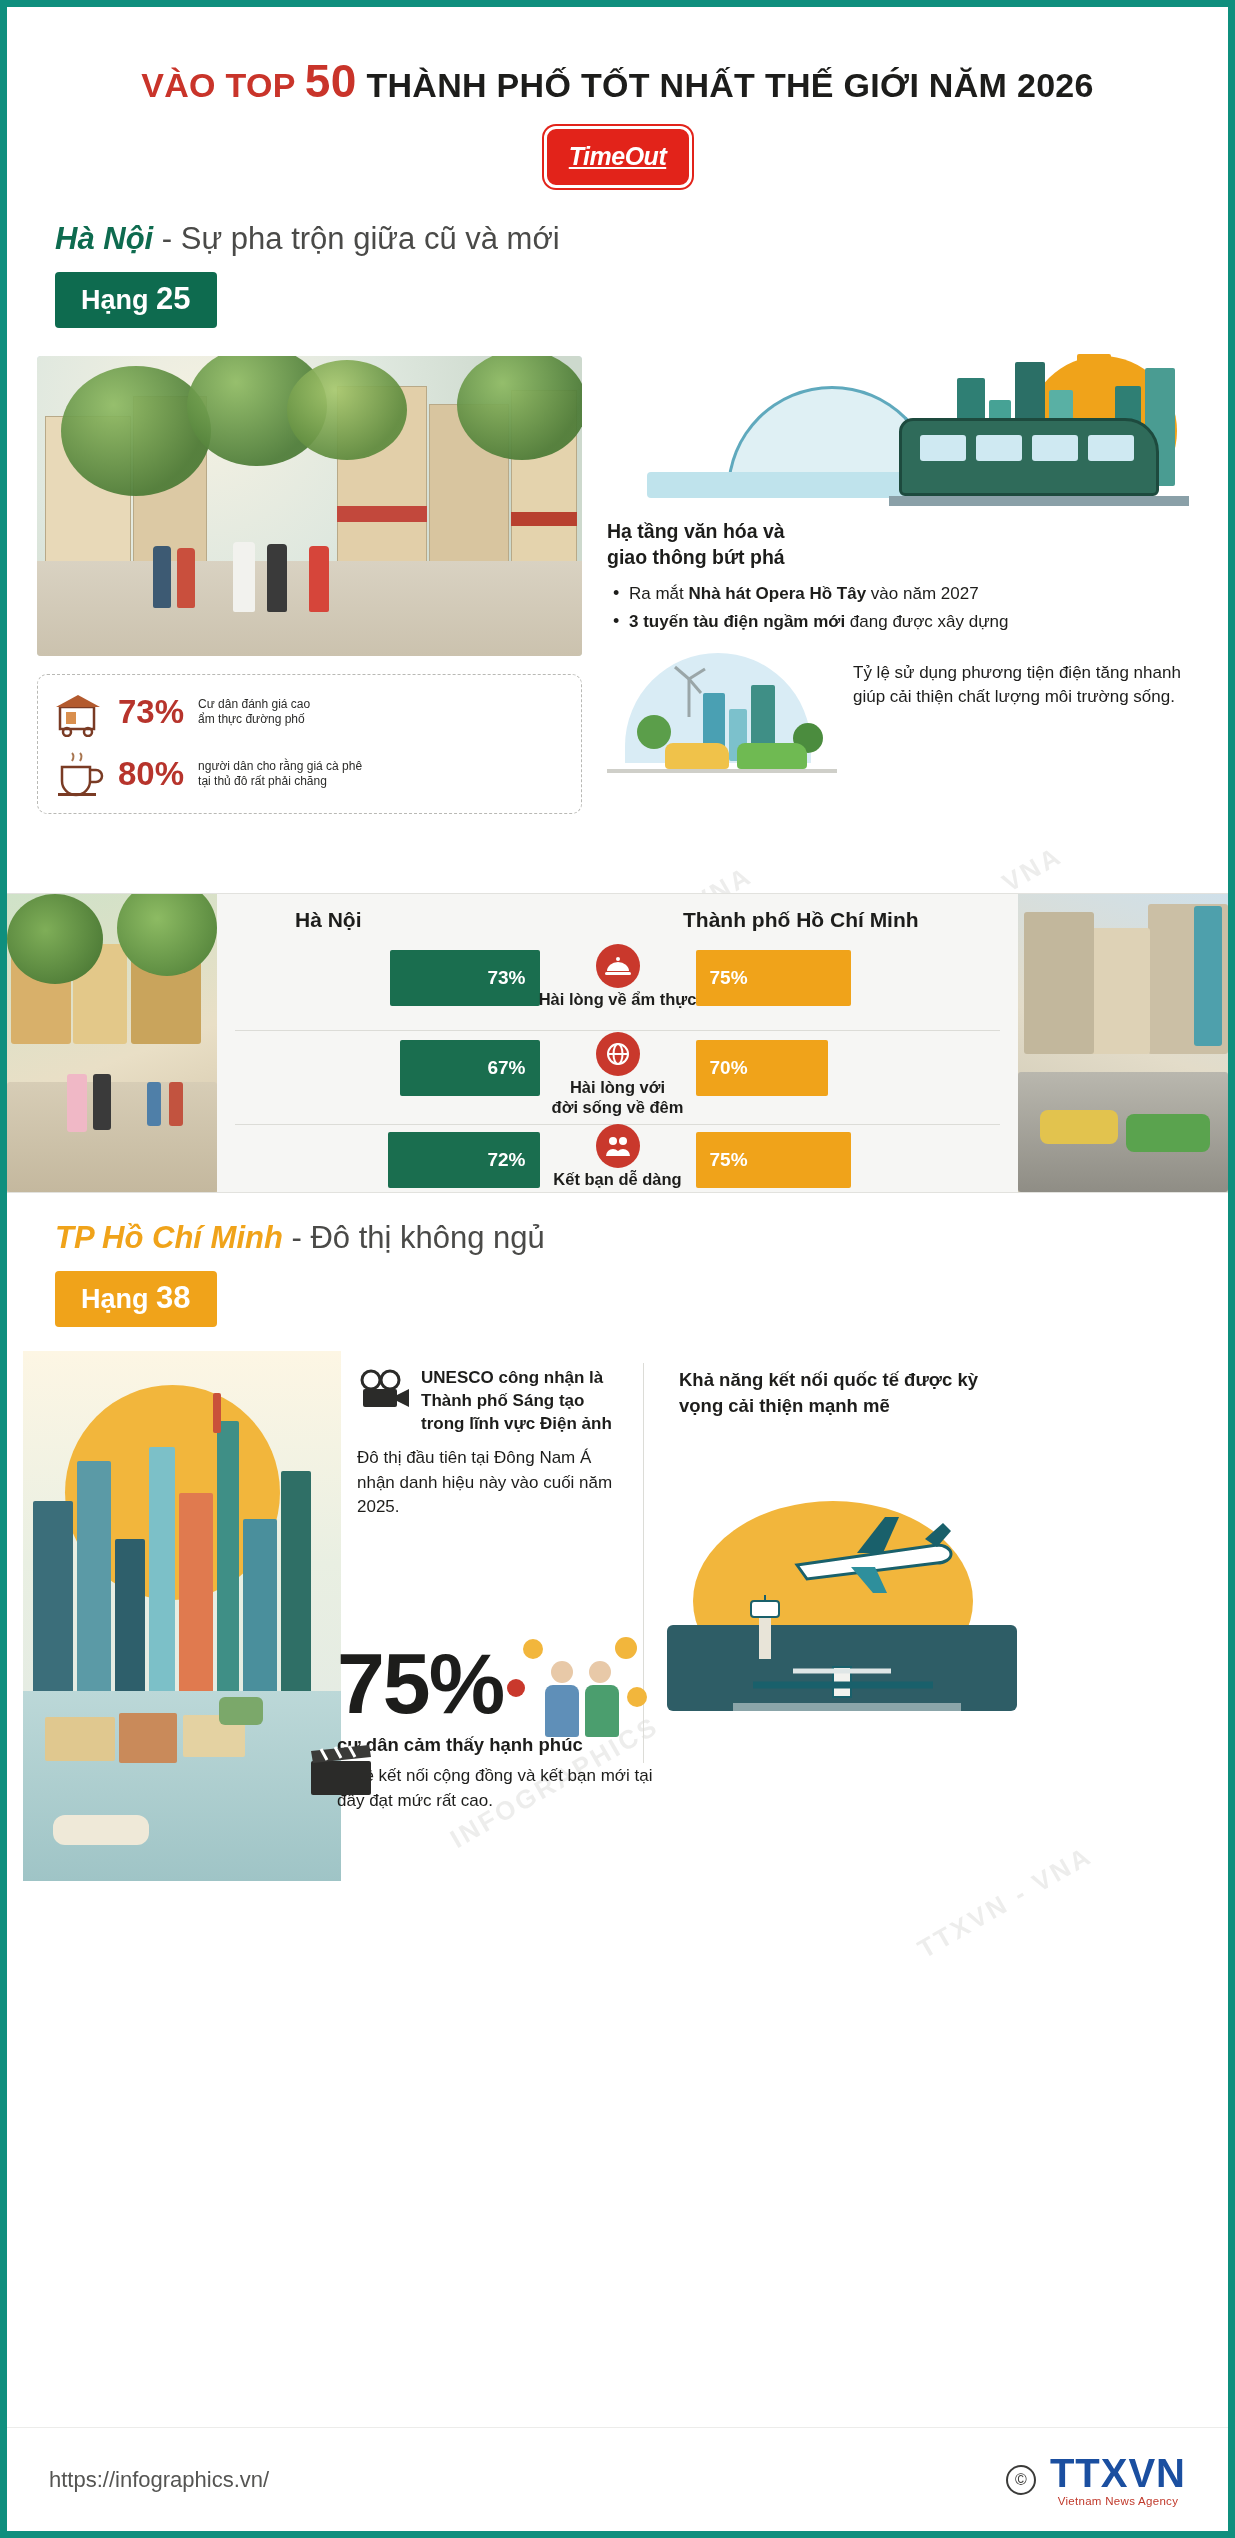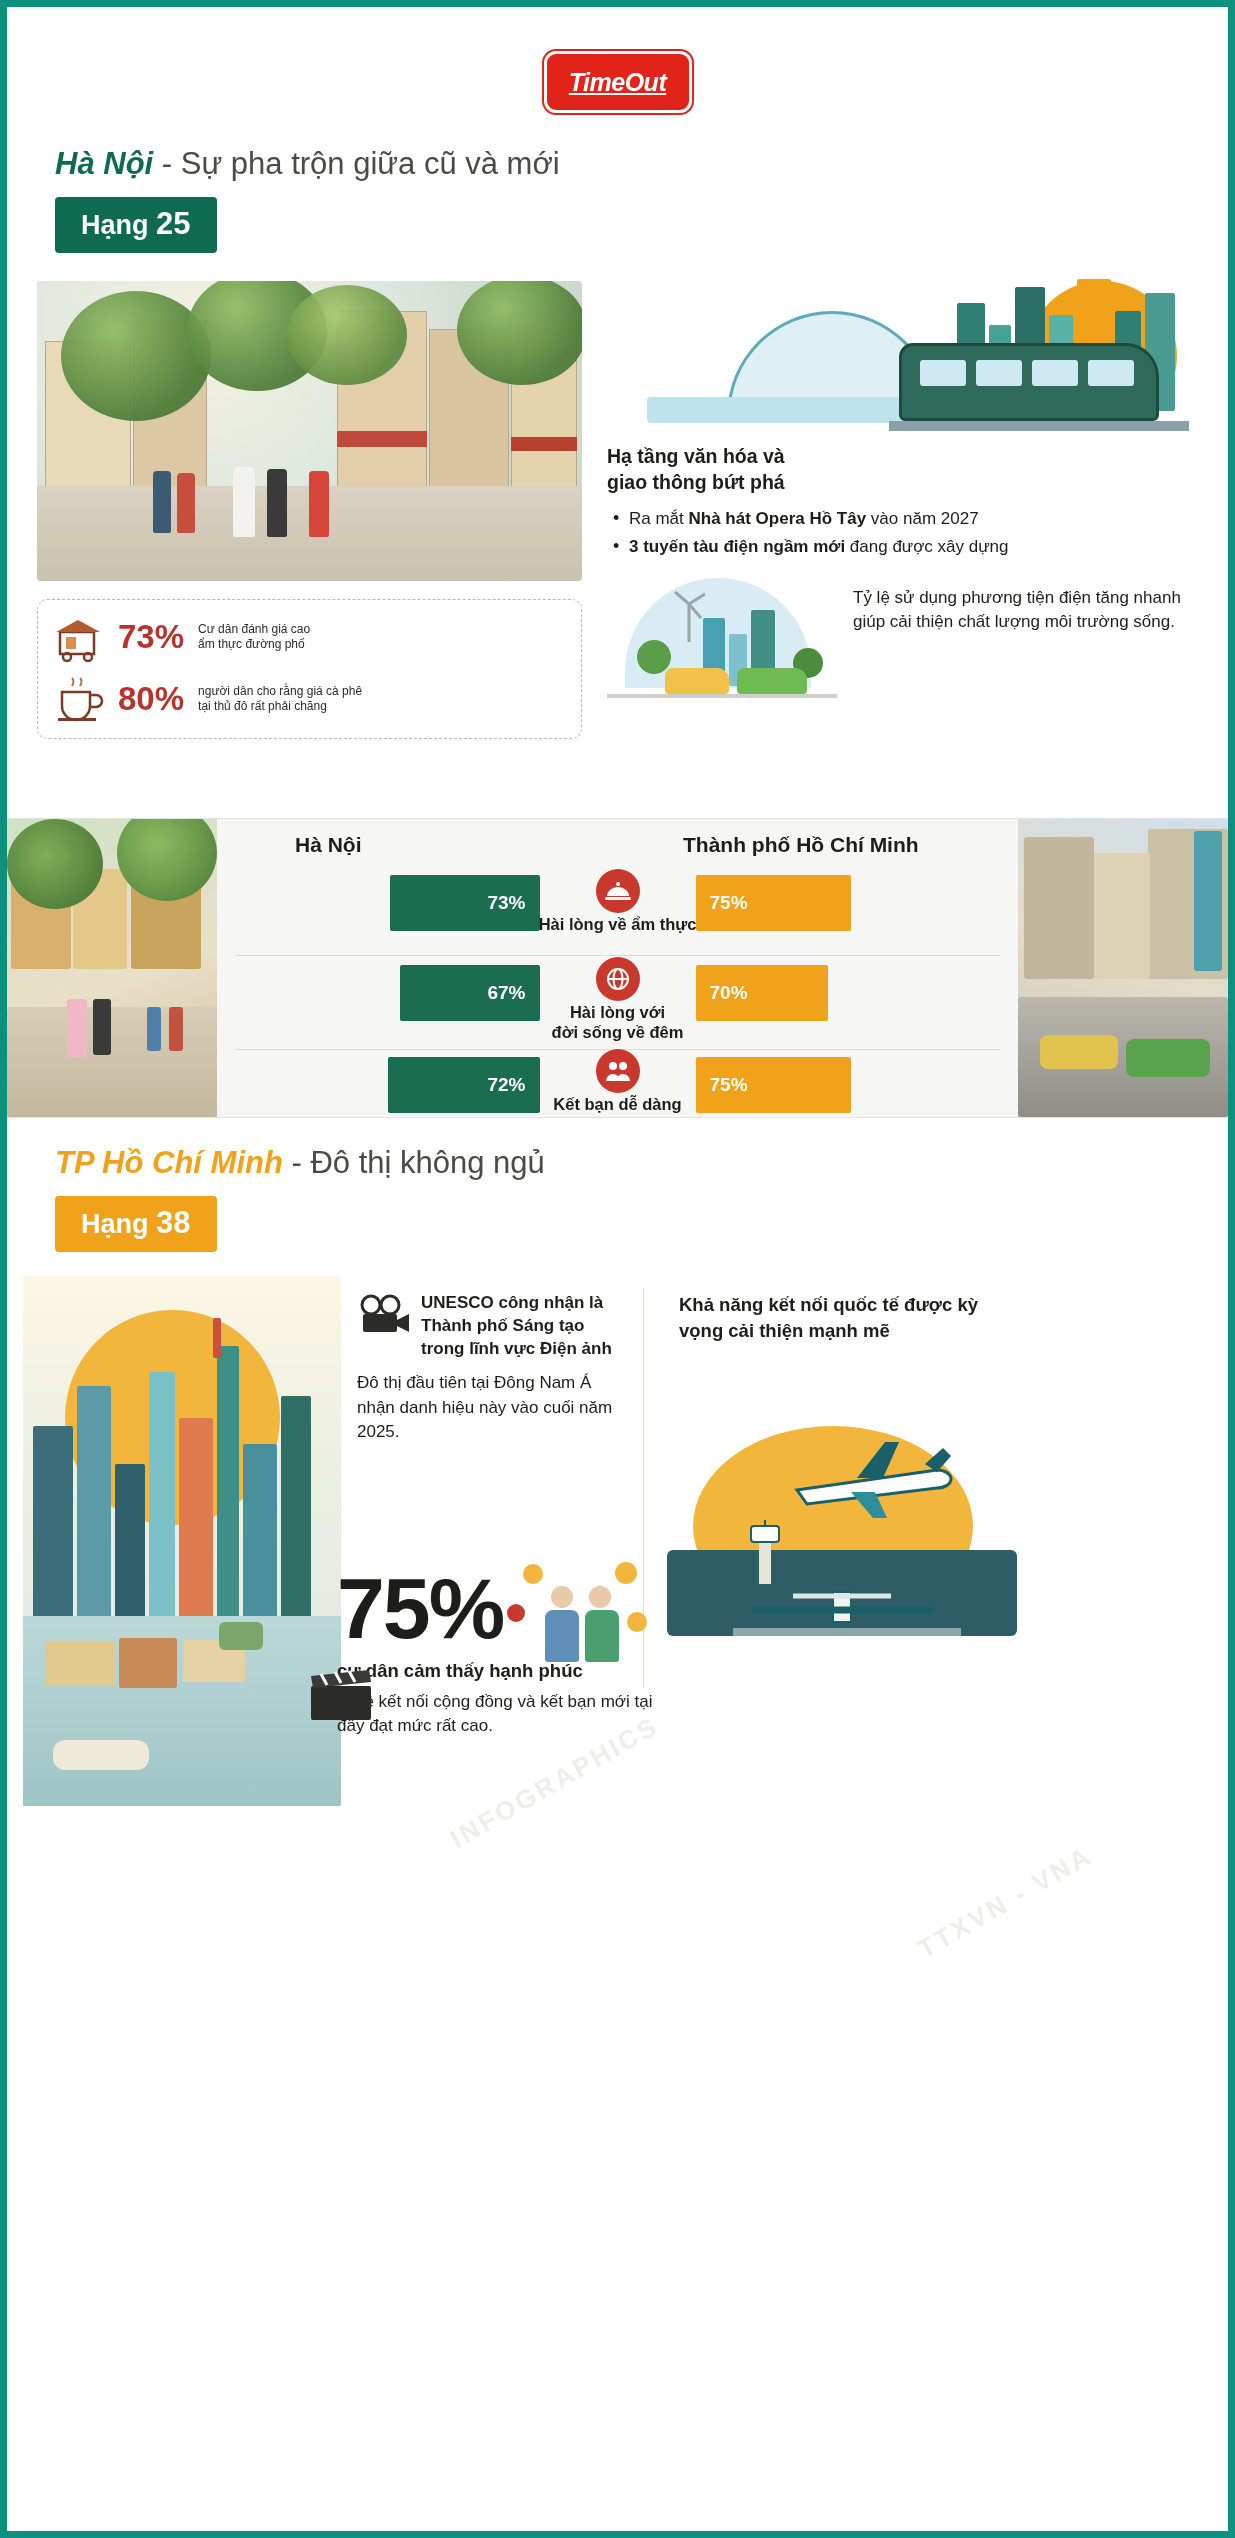--- a/index.html
+++ b/index.html
@@ -330,20 +330,25 @@
 
 <div class="page">
 
   <div class="wm" style="left:560px; top:900px; transform:rotate(-30deg);">TTXVN - VNA</div>
   <div class="wm" style="left:520px; top:1030px; transform:rotate(-30deg);">INFOGRAPHICS</div>
   <div class="wm" style="left:870px; top:880px; transform:rotate(-30deg);">TTXVN - VNA</div>
   <div class="wm" style="left:430px; top:1760px; transform:rotate(-30deg);">INFOGRAPHICS</div>
   <div class="wm" style="left:900px; top:1880px; transform:rotate(-30deg);">TTXVN - VNA</div>
 
   <div class="header">
+    <div class="title-sub">
+      <span>VÀO TOP</span>
+      <span class="big50">50</span>
+      <span class="dark">THÀNH PHỐ TỐT NHẤT THẾ GIỚI NĂM 2026</span>
+    </div>
     <div class="logo-wrap">
       <div class="timeout-logo">
         <span>TimeOut</span>
       </div>
     </div>
   </div>
 
   <div class="sec-head">
     <span class="city">Hà Nội</span>
     <span class="tail">- Sự pha trộn giữa cũ và mới</span>
@@ -655,14 +660,24 @@
 
     <div class="clap-ico">
       <svg width="70" height="56" viewBox="0 0 70 56">
         <rect x="4" y="18" width="60" height="34" rx="2" fill="#2b2b29"></rect>
         <path d="M4 8 L62 2 L64 14 L6 20 Z" fill="#3a3a38"></path>
         <path d="M14 6 L20 17 M28 4 L34 15 M42 3 L48 14" stroke="#ffffff" stroke-width="3"></path>
       </svg>
     </div>
   </div>
 
+  <div class="footer">
+    <div class="foot-url">https://infographics.vn/</div>
+    <div class="foot-right">
+      <div class="copy-c">©</div>
+      <div class="ttxvn">
+        <div class="big">TTXVN</div>
+        <div class="small">Vietnam News Agency</div>
+      </div>
+    </div>
+  </div>
 
 </div>
 
 </body></html>

